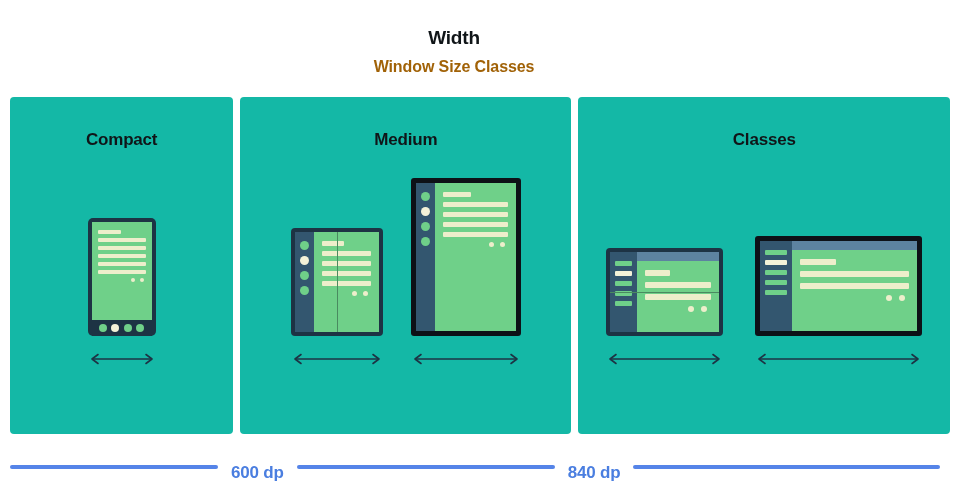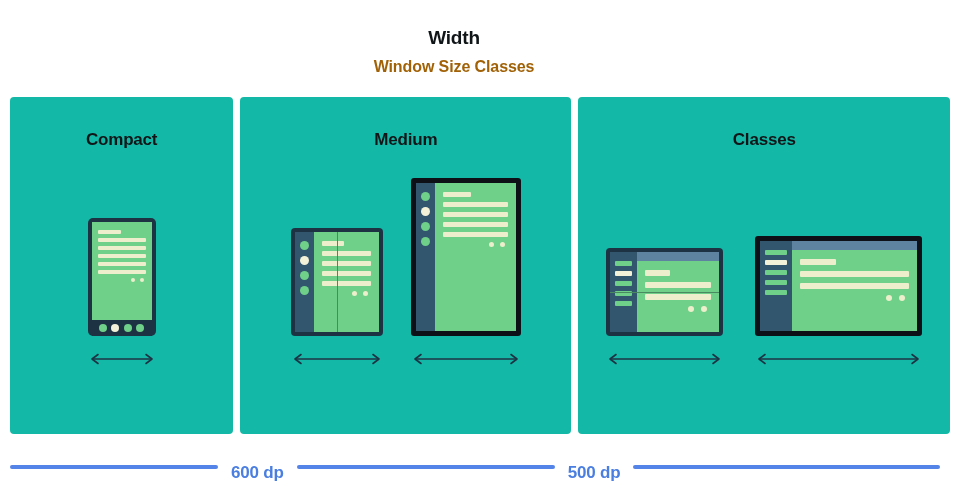--- a/index.html
+++ b/index.html
@@ -473,15 +473,15 @@
 
     </div>
   </div>
 
 </div>
 
 <div id="footer">
   <div class="seg" style="width:208px"></div>
   <div class="dp-label">600 dp</div>
   <div class="seg" style="width:258px"></div>
-  <div class="dp-label">500 dp</div>
+  <div class="dp-label">840 dp</div>
   <div class="seg" style="width:307px"></div>
 </div>
 
 </body></html>

